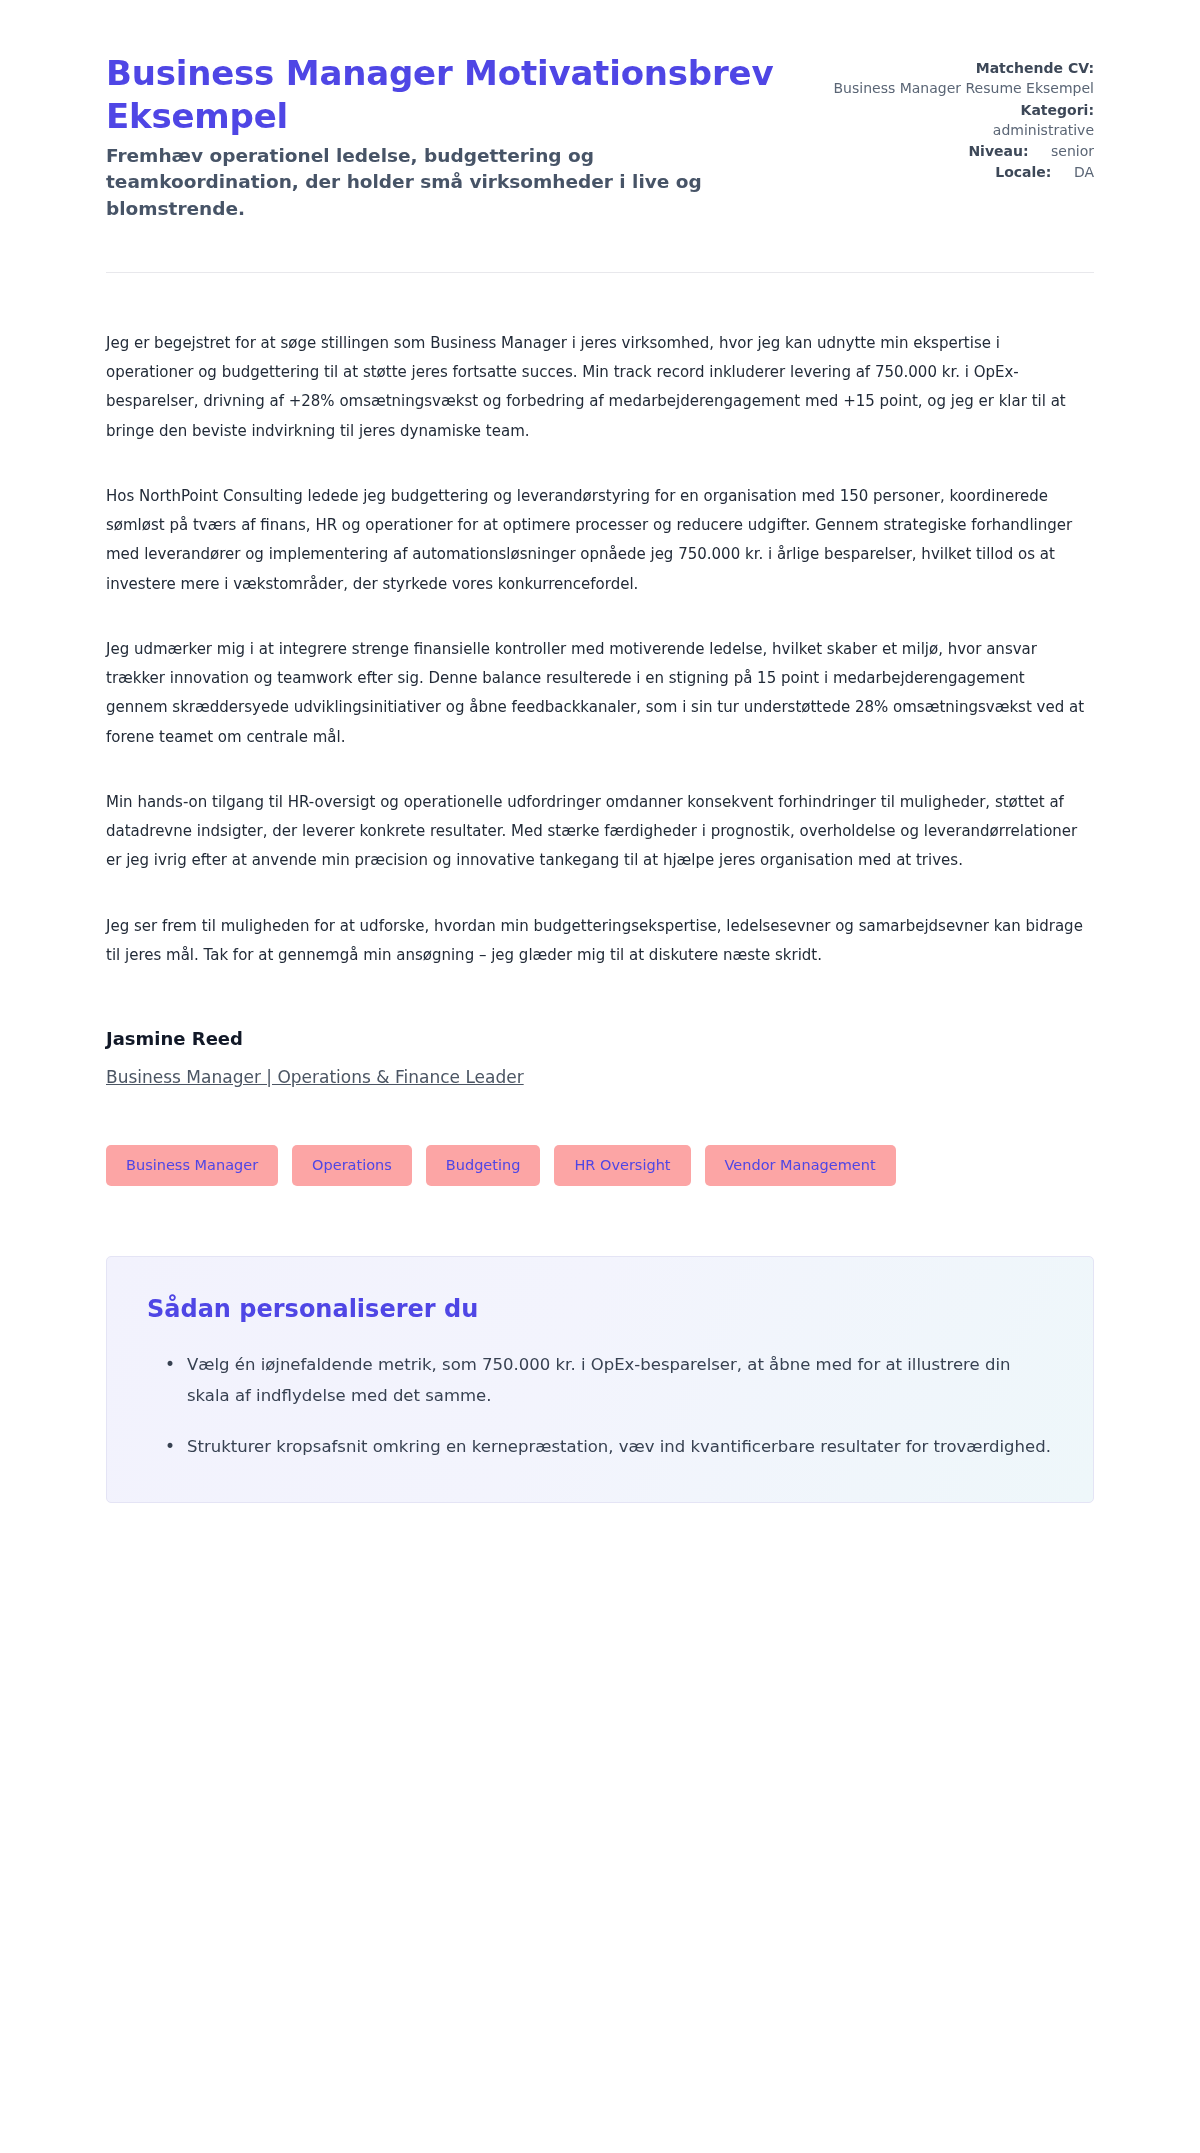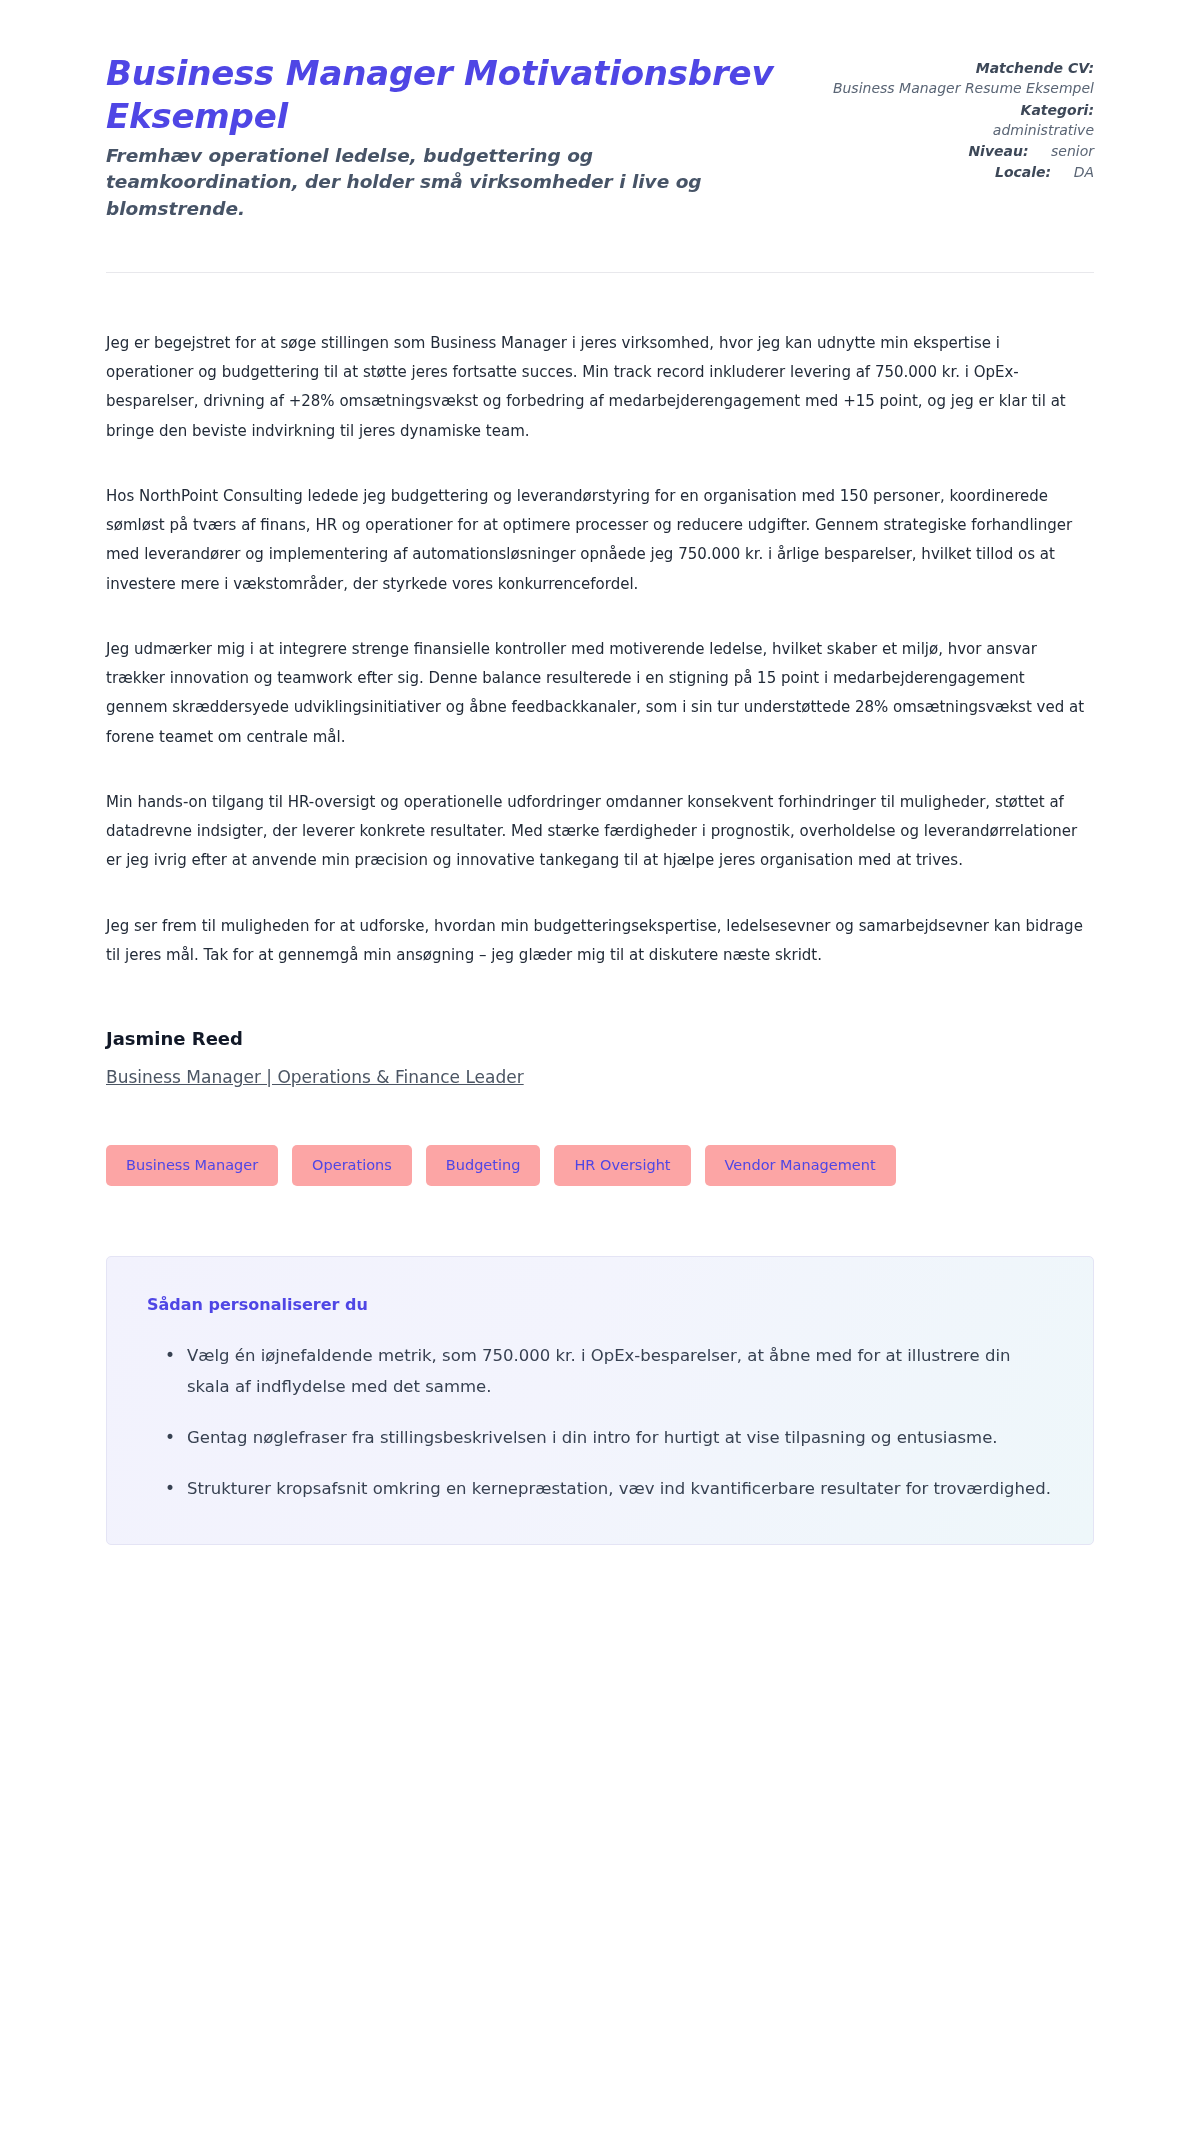--- a/index.html
+++ b/index.html
@@ -21,21 +21,20 @@
     padding: 0 106px;
   }
 
   
   .doc-header {
     display: flex;
     align-items: flex-start;
     justify-content: space-between;
     gap: 40px;
     padding-top: 52px;
-    font-style: italic;
   }
   .header-left {
     flex: 1 1 auto;
     max-width: 700px;
   }
   .doc-title {
     font-size: 34px;
     line-height: 1.25;
     font-weight: 700;
     color: #4f46e5;
@@ -128,21 +127,21 @@
 
   
   .tips-panel {
     margin-top: 70px;
     background: linear-gradient(115deg, #f2f2fd 0%, #f3f4fd 45%, #eef7fa 100%);
     border: 1px solid #e4e4f5;
     border-radius: 5px;
     padding: 38px 40px 40px 40px;
   }
   .tips-title {
-    font-size: 16px;
+    font-size: 24px;
     font-weight: 700;
     color: #4f46e5;
     margin: 0 0 26px 0;
   }
   .tips-list {
     margin: 0;
     padding: 0 0 0 26px;
     list-style: none;
   }
   .tips-list li {
@@ -217,20 +216,19 @@
       <span class="tag-chip">Operations</span>
       <span class="tag-chip">Budgeting</span>
       <span class="tag-chip">HR Oversight</span>
       <span class="tag-chip">Vendor Management</span>
     </div>
 
     <div class="tips-panel">
       <h2 class="tips-title">Sådan personaliserer du</h2>
       <ul class="tips-list">
         <li>Vælg én iøjnefaldende metrik, som 750.000 kr. i OpEx-besparelser, at åbne med for at illustrere din skala af indflydelse med det samme.</li>
-        <li>Gentag nøglefraser fra stillingsbeskrivelsen i din intro for hurtigt at vise tilpasning og entusiasme.</li>
         <li>Strukturer kropsafsnit omkring en kernepræstation, væv ind kvantificerbare resultater for troværdighed.</li>
       </ul>
     </div>
   </div>
 
   <div class="spacer-bottom"></div>
 </div>
 
 </body></html>

